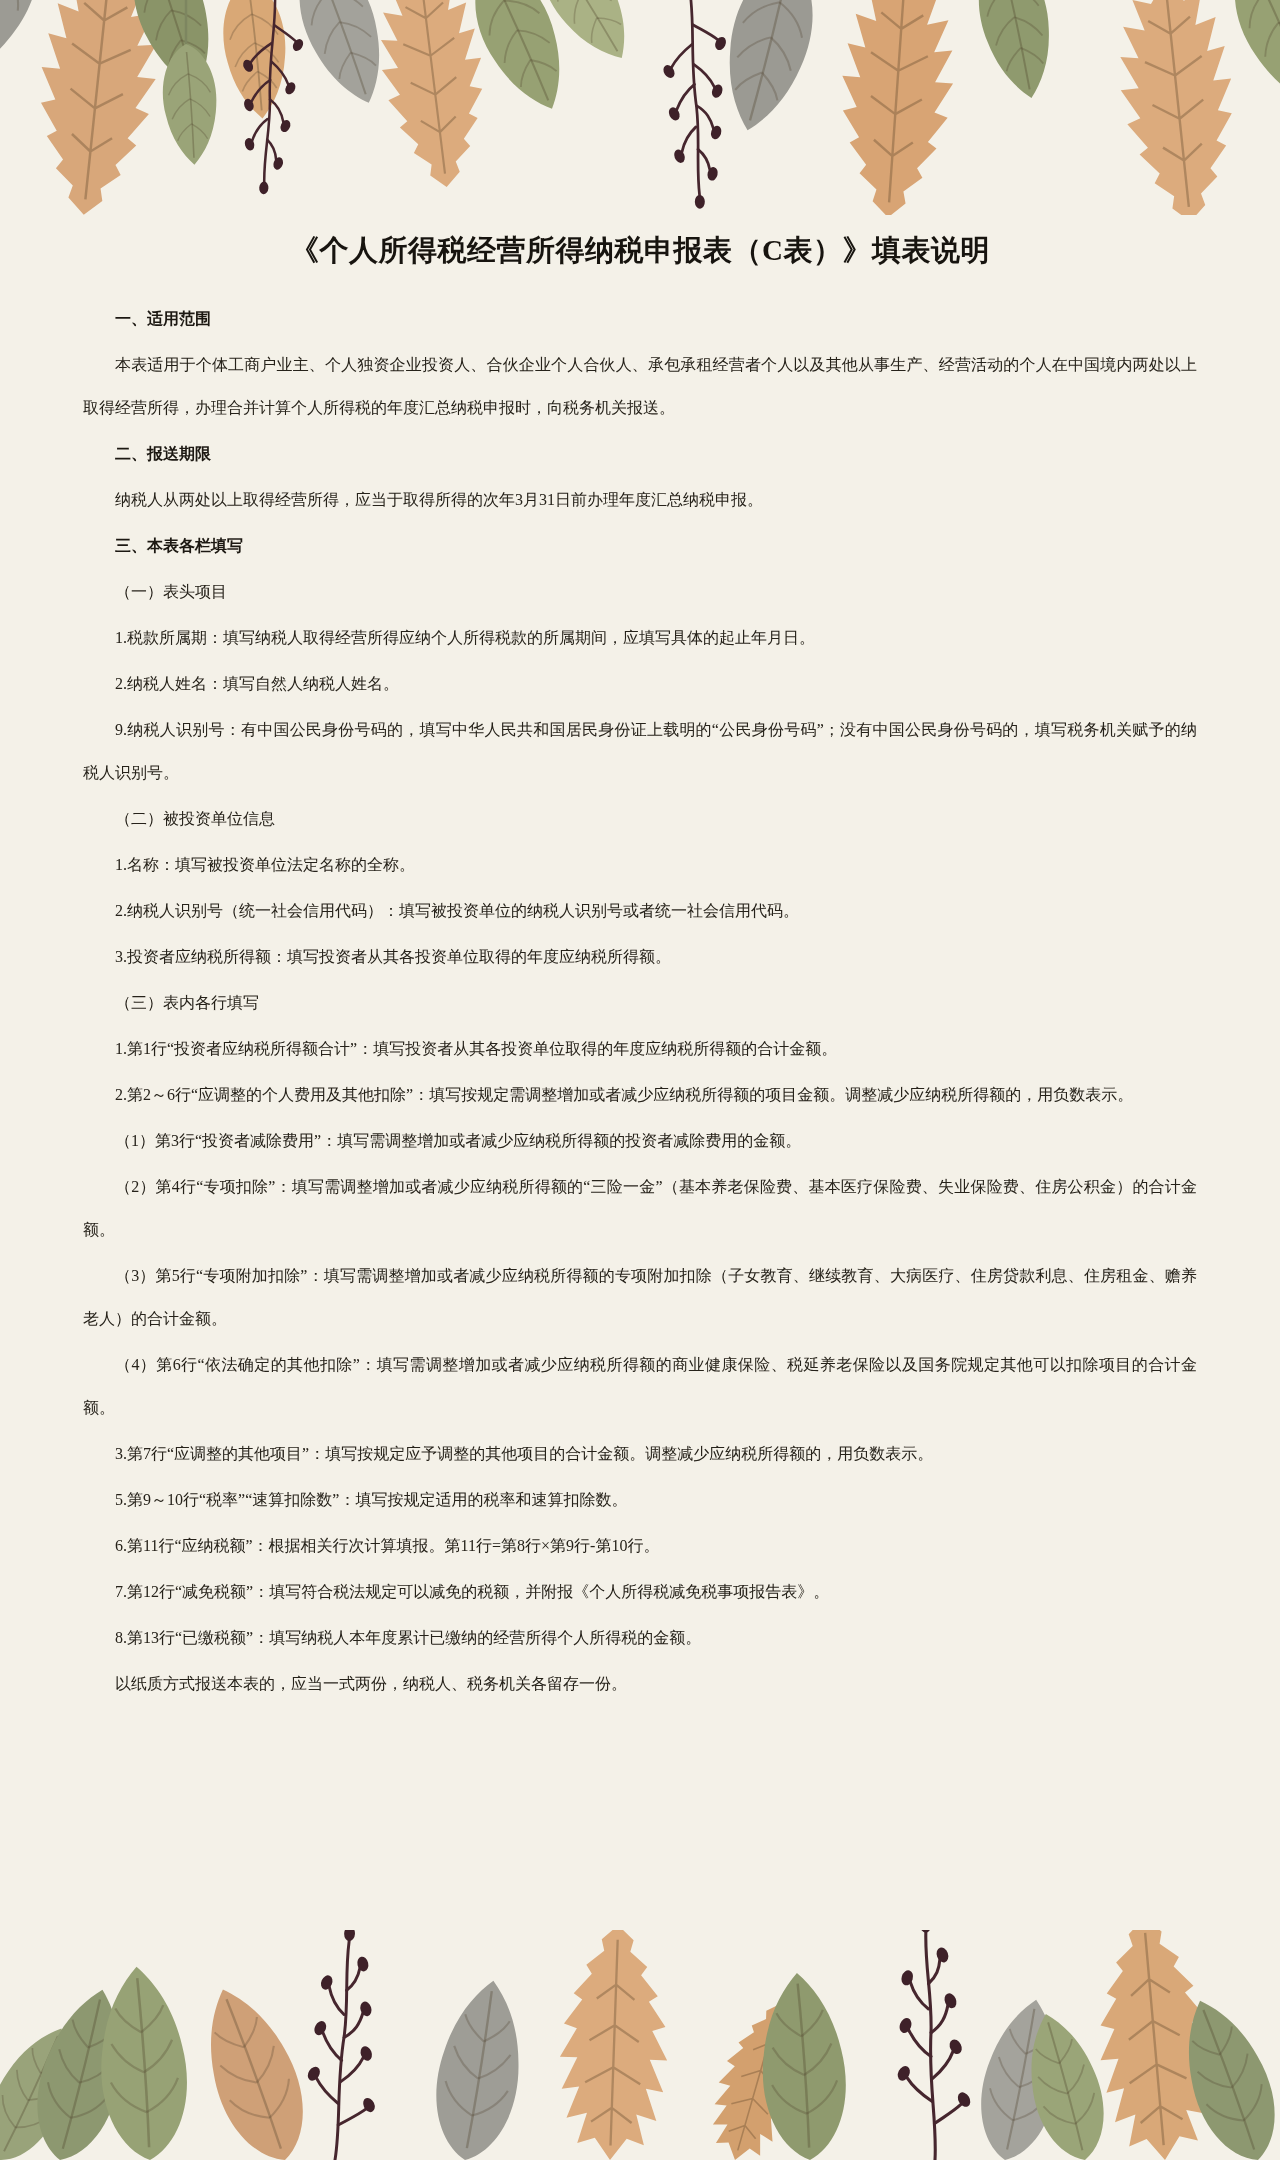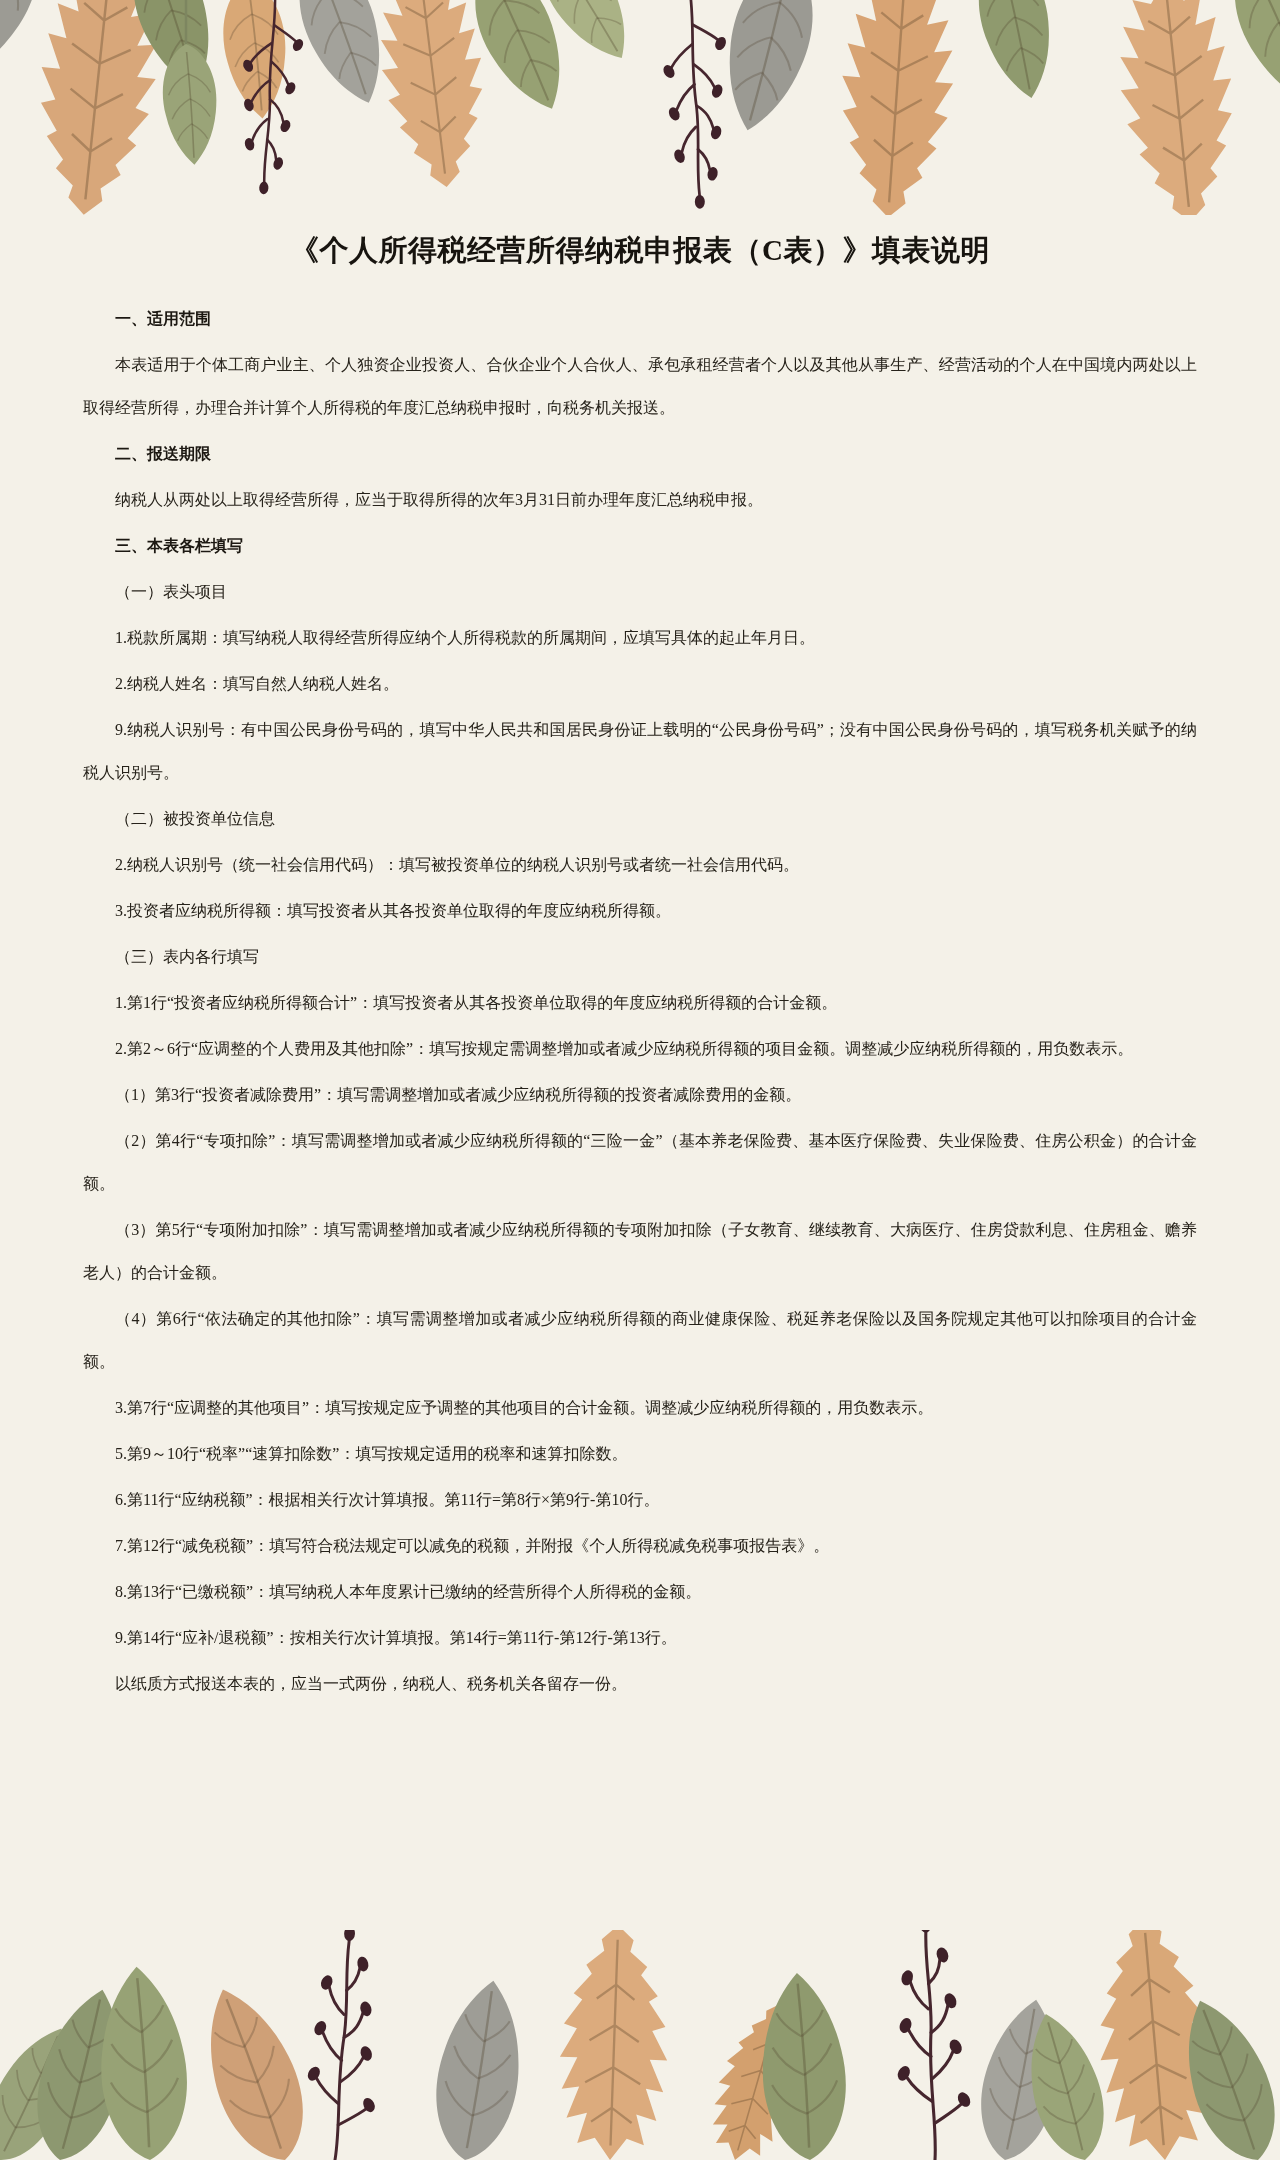--- a/index.html
+++ b/index.html
@@ -90,35 +90,35 @@
         <p class="block heading">一、适用范围</p>
         <p class="block paragraph">本表适用于个体工商户业主、个人独资企业投资人、合伙企业个人合伙人、承包承租经营者个人以及其他从事生产、经营活动的个人在中国境内两处以上取得经营所得，办理合并计算个人所得税的年度汇总纳税申报时，向税务机关报送。</p>
         <p class="block heading">二、报送期限</p>
         <p class="block paragraph">纳税人从两处以上取得经营所得，应当于取得所得的次年3月31日前办理年度汇总纳税申报。</p>
         <p class="block heading">三、本表各栏填写</p>
         <p class="block paragraph">（一）表头项目</p>
         <p class="block paragraph">1.税款所属期：填写纳税人取得经营所得应纳个人所得税款的所属期间，应填写具体的起止年月日。</p>
         <p class="block paragraph">2.纳税人姓名：填写自然人纳税人姓名。</p>
         <p class="block paragraph">9.纳税人识别号：有中国公民身份号码的，填写中华人民共和国居民身份证上载明的“公民身份号码”；没有中国公民身份号码的，填写税务机关赋予的纳税人识别号。</p>
         <p class="block paragraph">（二）被投资单位信息</p>
+        <p class="block paragraph">1.名称：填写被投资单位法定名称的全称。</p>
         <p class="block paragraph">2.纳税人识别号（统一社会信用代码）：填写被投资单位的纳税人识别号或者统一社会信用代码。</p>
         <p class="block paragraph">3.投资者应纳税所得额：填写投资者从其各投资单位取得的年度应纳税所得额。</p>
         <p class="block paragraph">（三）表内各行填写</p>
         <p class="block paragraph">1.第1行“投资者应纳税所得额合计”：填写投资者从其各投资单位取得的年度应纳税所得额的合计金额。</p>
         <p class="block paragraph">2.第2～6行“应调整的个人费用及其他扣除”：填写按规定需调整增加或者减少应纳税所得额的项目金额。调整减少应纳税所得额的，用负数表示。</p>
         <p class="block paragraph">（1）第3行“投资者减除费用”：填写需调整增加或者减少应纳税所得额的投资者减除费用的金额。</p>
         <p class="block paragraph">（2）第4行“专项扣除”：填写需调整增加或者减少应纳税所得额的“三险一金”（基本养老保险费、基本医疗保险费、失业保险费、住房公积金）的合计金额。</p>
         <p class="block paragraph">（3）第5行“专项附加扣除”：填写需调整增加或者减少应纳税所得额的专项附加扣除（子女教育、继续教育、大病医疗、住房贷款利息、住房租金、赡养老人）的合计金额。</p>
         <p class="block paragraph">（4）第6行“依法确定的其他扣除”：填写需调整增加或者减少应纳税所得额的商业健康保险、税延养老保险以及国务院规定其他可以扣除项目的合计金额。</p>
         <p class="block paragraph">3.第7行“应调整的其他项目”：填写按规定应予调整的其他项目的合计金额。调整减少应纳税所得额的，用负数表示。</p>
         <p class="block paragraph">5.第9～10行“税率”“速算扣除数”：填写按规定适用的税率和速算扣除数。</p>
         <p class="block paragraph">6.第11行“应纳税额”：根据相关行次计算填报。第11行=第8行×第9行-第10行。</p>
         <p class="block paragraph">7.第12行“减免税额”：填写符合税法规定可以减免的税额，并附报《个人所得税减免税事项报告表》。</p>
         <p class="block paragraph">8.第13行“已缴税额”：填写纳税人本年度累计已缴纳的经营所得个人所得税的金额。</p>
-        <p class="block paragraph">9.第14行“应补/退税额”：按相关行次计算填报。第14行=第11行-第12行-第13行。</p>
         <p class="block paragraph">以纸质方式报送本表的，应当一式两份，纳税人、税务机关各留存一份。</p>
       </div>
   </div>
 
   <svg class="deco deco-bottom" viewBox="0 0 1280 230" aria-hidden="true">
     <use href="#leafOval" fill="#99a37a" transform="translate(0 230) rotate(25) scale(1.2,-1.2)"></use>
     <use href="#leafOval" fill="#8d9870" transform="translate(60 230) rotate(14) scale(1.45,-1.45)"></use>
     <use href="#leafOval" fill="#97a275" transform="translate(150 230) rotate(-4) scale(1.6,-1.6)"></use>
     <use href="#leafOval" fill="#cfa077" transform="translate(285 230) rotate(-20) scale(1.5,-1.5)"></use>
     <use href="#sprig" transform="translate(335 230) rotate(3) scale(1.35,-1.35)"></use>

